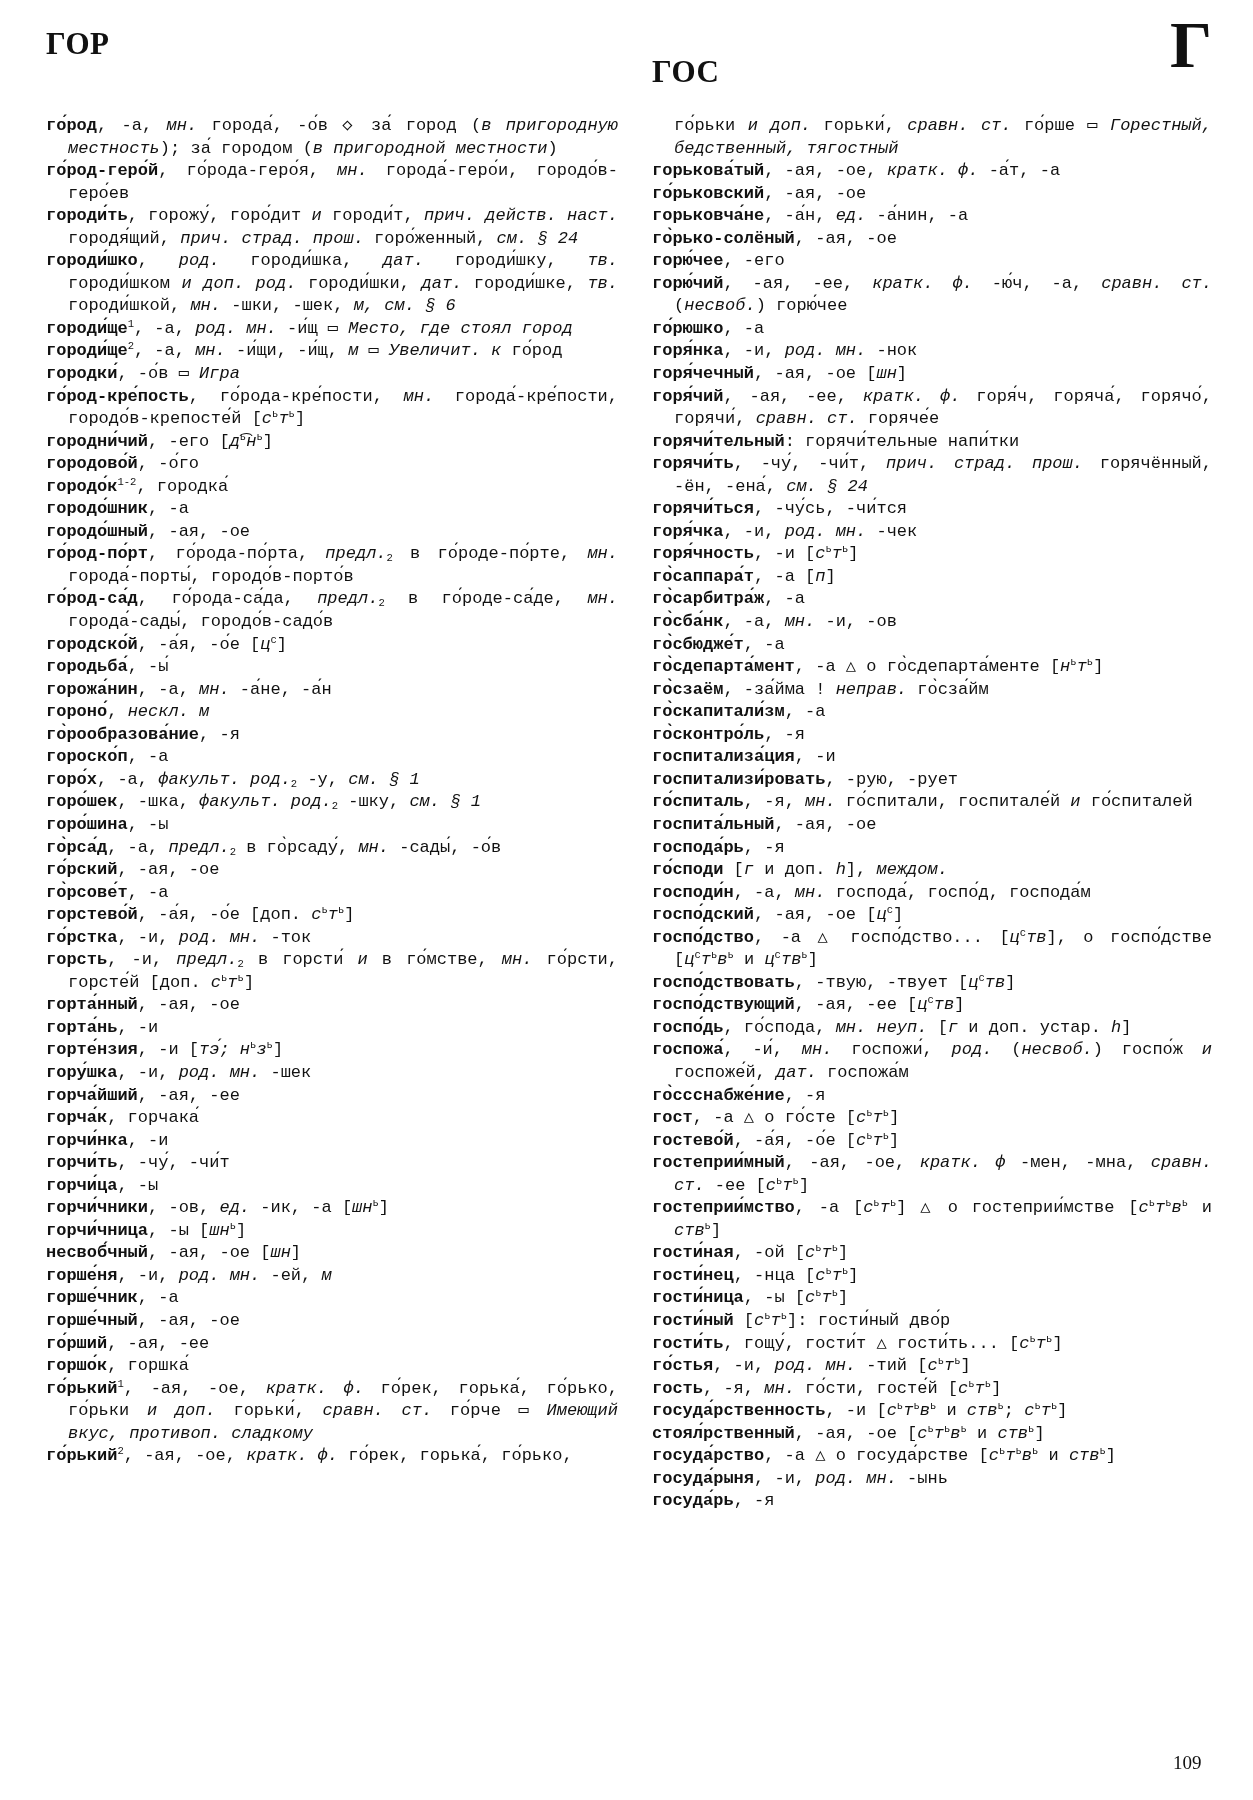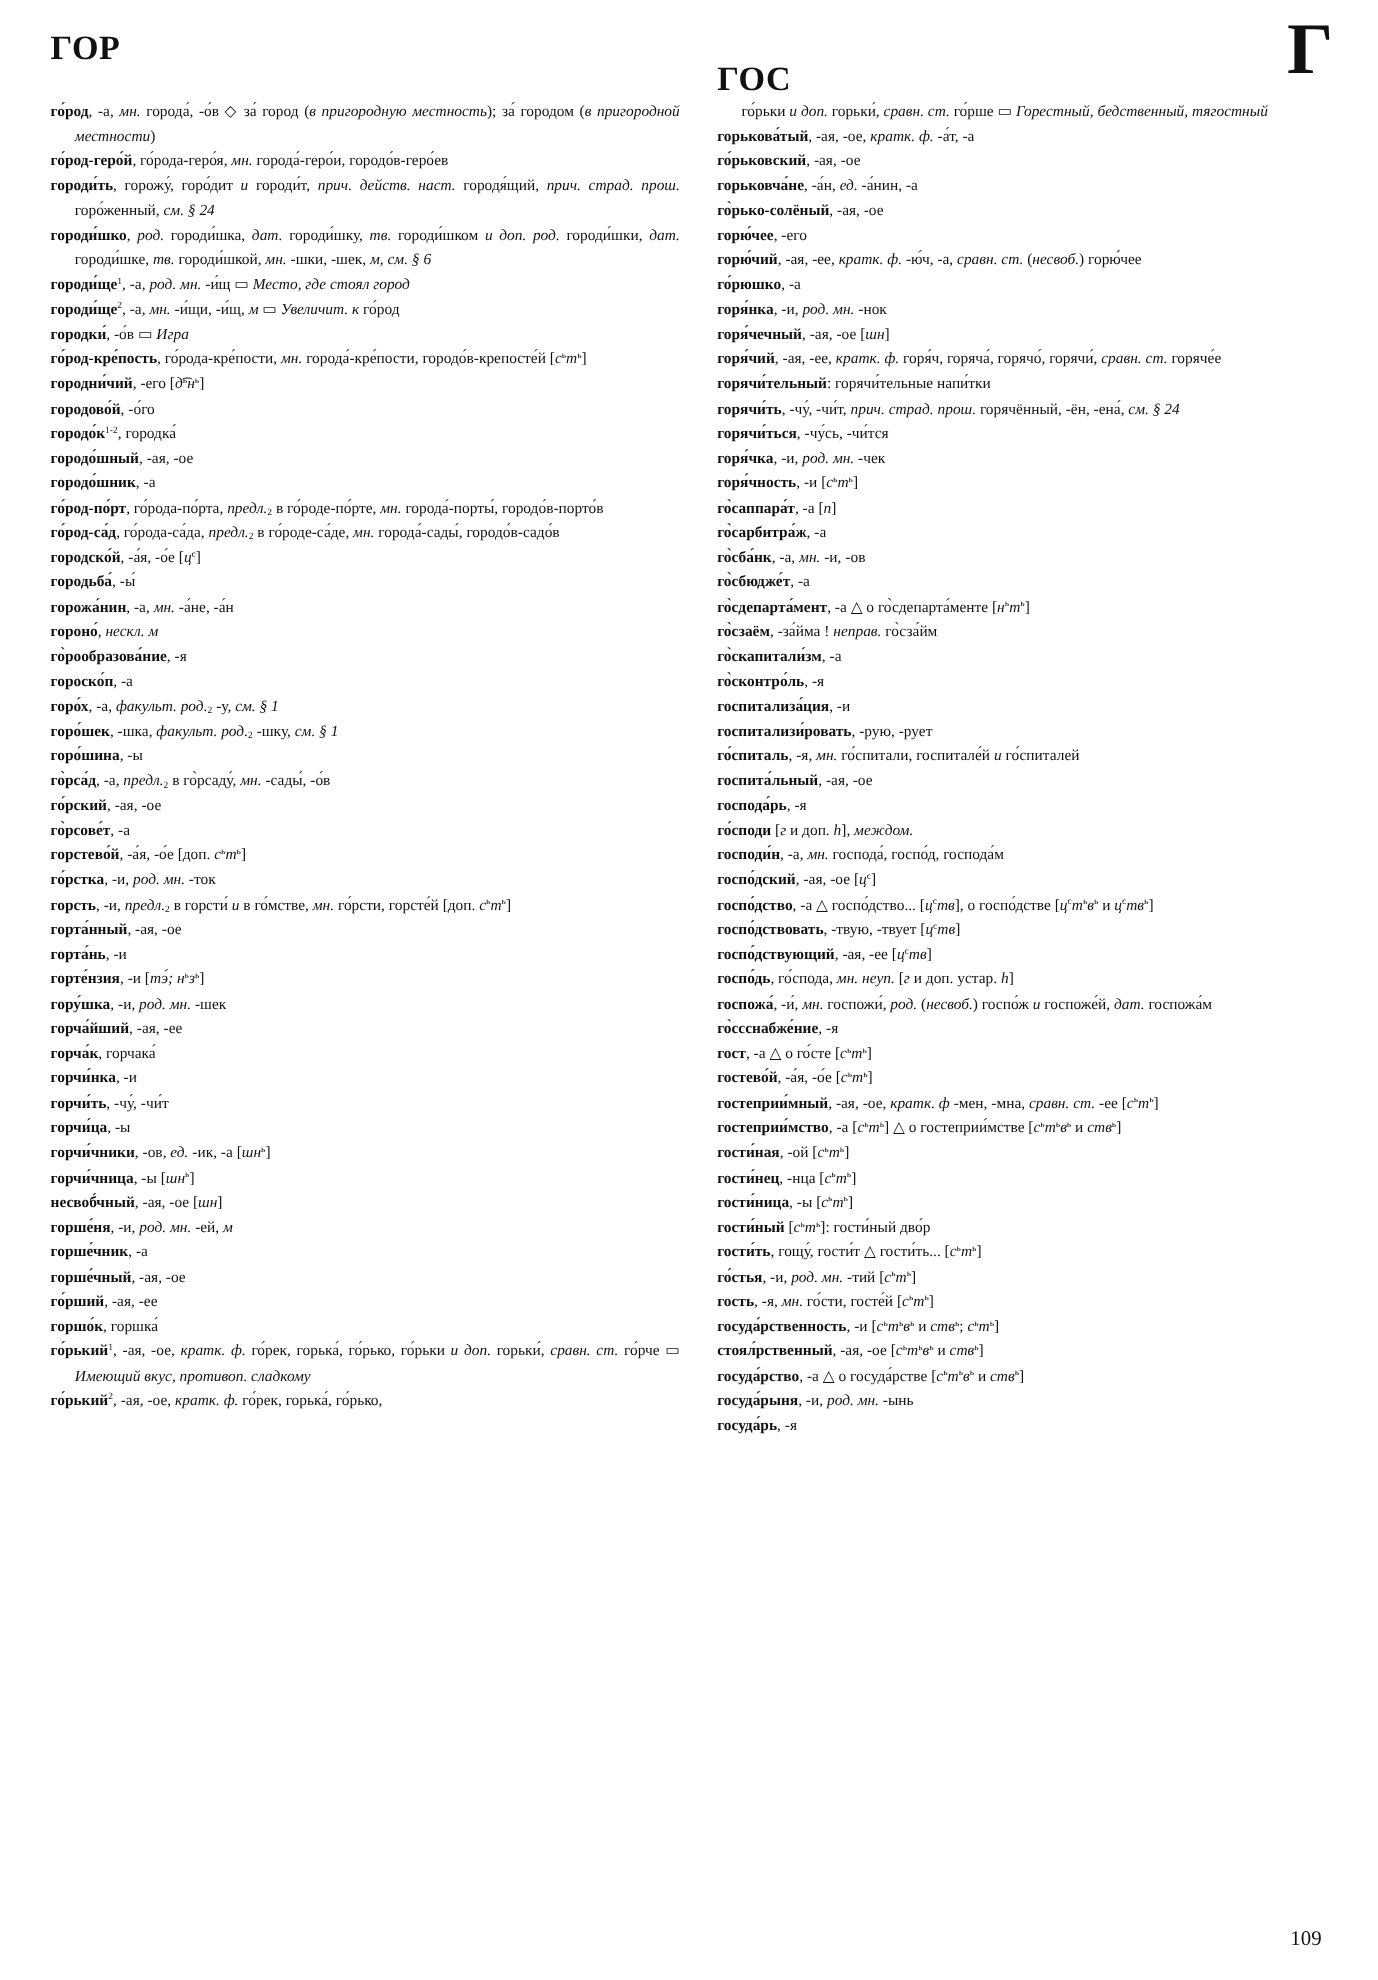--- a/index.html
+++ b/index.html
@@ -2,21 +2,21 @@
 <html><head>
 <meta charset="utf-8">
 <style>
   html, body { margin:0; padding:0; background:#ffffff; }
   body { width:1253px; height:1800px; position:relative; overflow:hidden;
          font-family:"Liberation Serif","DejaVu Serif",serif; color:#111; }
   .hdr { position:absolute; font-family:"Liberation Serif",serif; font-weight:bold; }
   #hdr-left  { left:46px; top:26px; font-size:31px; letter-spacing:0.5px; }
   #hdr-right { left:652px; top:28px; font-size:31px; letter-spacing:0.5px;margin-top:26px; }
   #hdr-letter{ left:1170px; top:12px; font-size:66px; line-height:66px; }
-  .col { position:absolute; top:91px; font-size:14px; line-height:22.55px; }
+  .col { position:absolute; top:115px; font-size:17px; line-height:22.55px;font-family:Liberation Mono, monospace; }
   #col-left  { left:46px;  width:572px; }
   #col-right { left:652px; width:560px; }
   .entry { padding-left:22px; text-indent:-22px; text-align:justify; }
   .b { font-weight:bold; }
   .i { font-style:italic; }
   sup { font-size:0.62em; line-height:0; vertical-align:0.55em; }
   sub { font-size:0.62em; line-height:0; vertical-align:-0.25em; }
   #page-number { position:absolute; left:1173px; top:1752px; font-size:19px; }
 </style>
 </head>
@@ -31,22 +31,22 @@
     <div class="entry"><span class="b">го́род-геро́й</span><span>, го́рода-геро́я, </span><span class="i">мн.</span><span> города́-геро́и, городо́в-геро́ев</span></div>
     <div class="entry"><span class="b">городи́ть</span><span>, горожу́, горо́дит </span><span class="i">и</span><span> городи́т, </span><span class="i">прич. действ. наст.</span><span> городя́щий, </span><span class="i">прич. страд. прош.</span><span> горо́женный, </span><span class="i">см. § 24</span></div>
     <div class="entry"><span class="b">городи́шко</span><span>, </span><span class="i">род.</span><span> городи́шка, </span><span class="i">дат.</span><span> городи́шку, </span><span class="i">тв.</span><span> городи́шком </span><span class="i">и доп. род.</span><span> городи́шки, </span><span class="i">дат.</span><span> городи́шке, </span><span class="i">тв.</span><span> городи́шкой, </span><span class="i">мн.</span><span> -шки, -шек, </span><span class="i">м, см. § 6</span></div>
     <div class="entry"><span class="b">городи́ще</span><sup>1</sup><span>, -а, </span><span class="i">род. мн.</span><span> -и́щ ▭ </span><span class="i">Место, где стоял город</span></div>
     <div class="entry"><span class="b">городи́ще</span><sup>2</sup><span>, -а, </span><span class="i">мн.</span><span> -и́щи, -и́щ, </span><span class="i">м</span><span> ▭ </span><span class="i">Увеличит. к</span><span> го́род</span></div>
     <div class="entry"><span class="b">городки́</span><span>, -о́в ▭ </span><span class="i">Игра</span></div>
     <div class="entry"><span class="b">го́род-кре́пость</span><span>, го́рода-кре́пости, </span><span class="i">мн.</span><span> города́-кре́пости, городо́в-крепосте́й [</span><span class="i">с</span><sup>ь</sup><span class="i">т</span><sup>ь</sup><span>]</span></div>
     <div class="entry"><span class="b">городни́чий</span><span>, -его [</span><span class="i">д͡</span><sup>ь</sup><span class="i">н</span><sup>ь</sup><span>]</span></div>
     <div class="entry"><span class="b">городово́й</span><span>, -о́го</span></div>
     <div class="entry"><span class="b">городо́к</span><sup>1-2</sup><span>, городка́</span></div>
+    <div class="entry"><span class="b">городо́шник</span><span>, -а</span></div>
     <div class="entry"><span class="b">городо́шный</span><span>, -ая, -ое</span></div>
-    <div class="entry"><span class="b">городо́шник</span><span>, -а</span></div>
     <div class="entry"><span class="b">го́род-по́рт</span><span>, го́рода-по́рта, </span><span class="i">предл.</span><sub>2</sub><span> в го́роде-по́рте, </span><span class="i">мн.</span><span> города́-порты́, городо́в-порто́в</span></div>
     <div class="entry"><span class="b">го́род-са́д</span><span>, го́рода-са́да, </span><span class="i">предл.</span><sub>2</sub><span> в го́роде-са́де, </span><span class="i">мн.</span><span> города́-сады́, городо́в-садо́в</span></div>
     <div class="entry"><span class="b">городско́й</span><span>, -а́я, -о́е [</span><span class="i">ц</span><sup>с</sup><span>]</span></div>
     <div class="entry"><span class="b">городьба́</span><span>, -ы́</span></div>
     <div class="entry"><span class="b">горожа́нин</span><span>, -а, </span><span class="i">мн.</span><span> -а́не, -а́н</span></div>
     <div class="entry"><span class="b">гороно́</span><span>, </span><span class="i">нескл. м</span></div>
     <div class="entry"><span class="b">го̀рообразова́ние</span><span>, -я</span></div>
     <div class="entry"><span class="b">гороско́п</span><span>, -а</span></div>
     <div class="entry"><span class="b">горо́х</span><span>, -а, </span><span class="i">факульт. род.</span><sub>2</sub><span> -у, </span><span class="i">см. § 1</span></div>
     <div class="entry"><span class="b">горо́шек</span><span>, -шка, </span><span class="i">факульт. род.</span><sub>2</sub><span> -шку, </span><span class="i">см. § 1</span></div>

